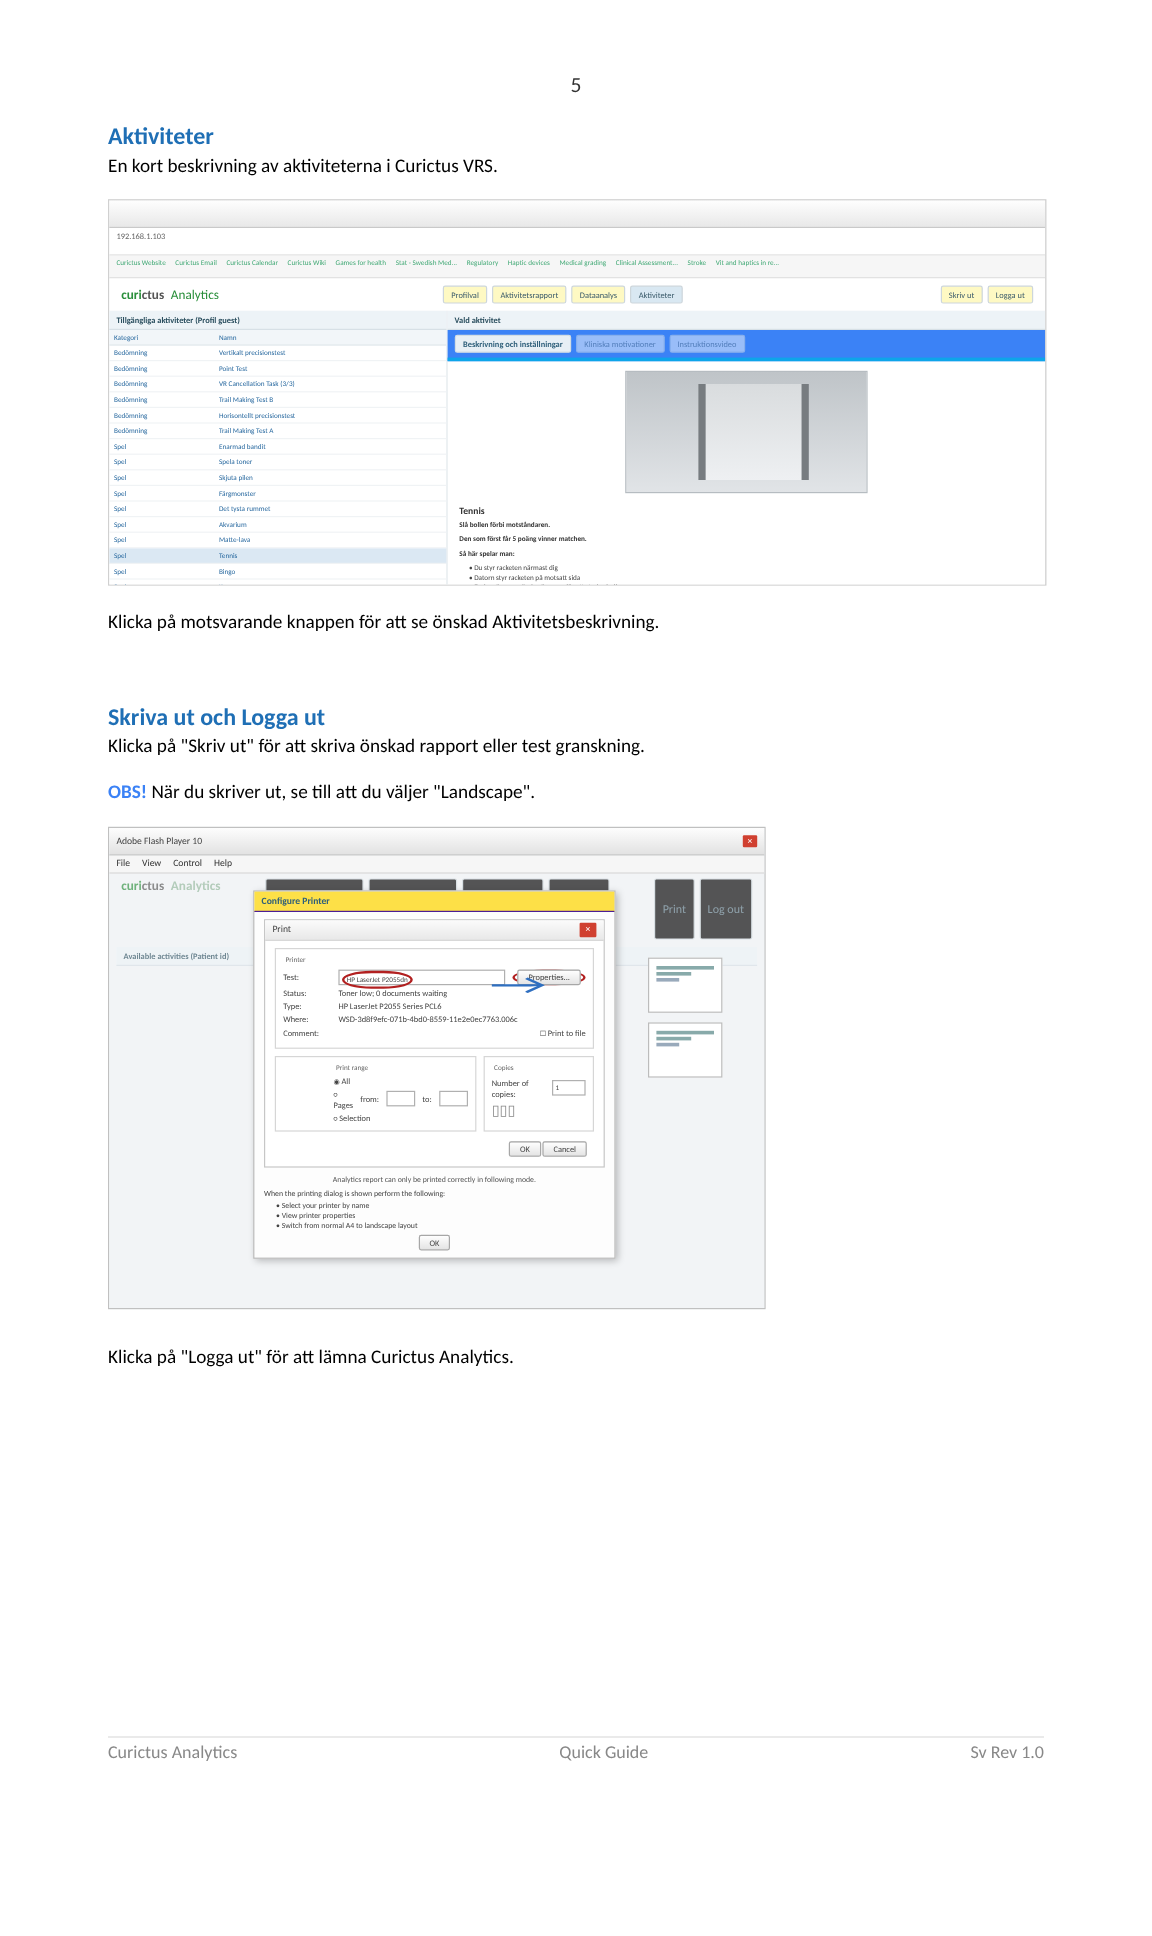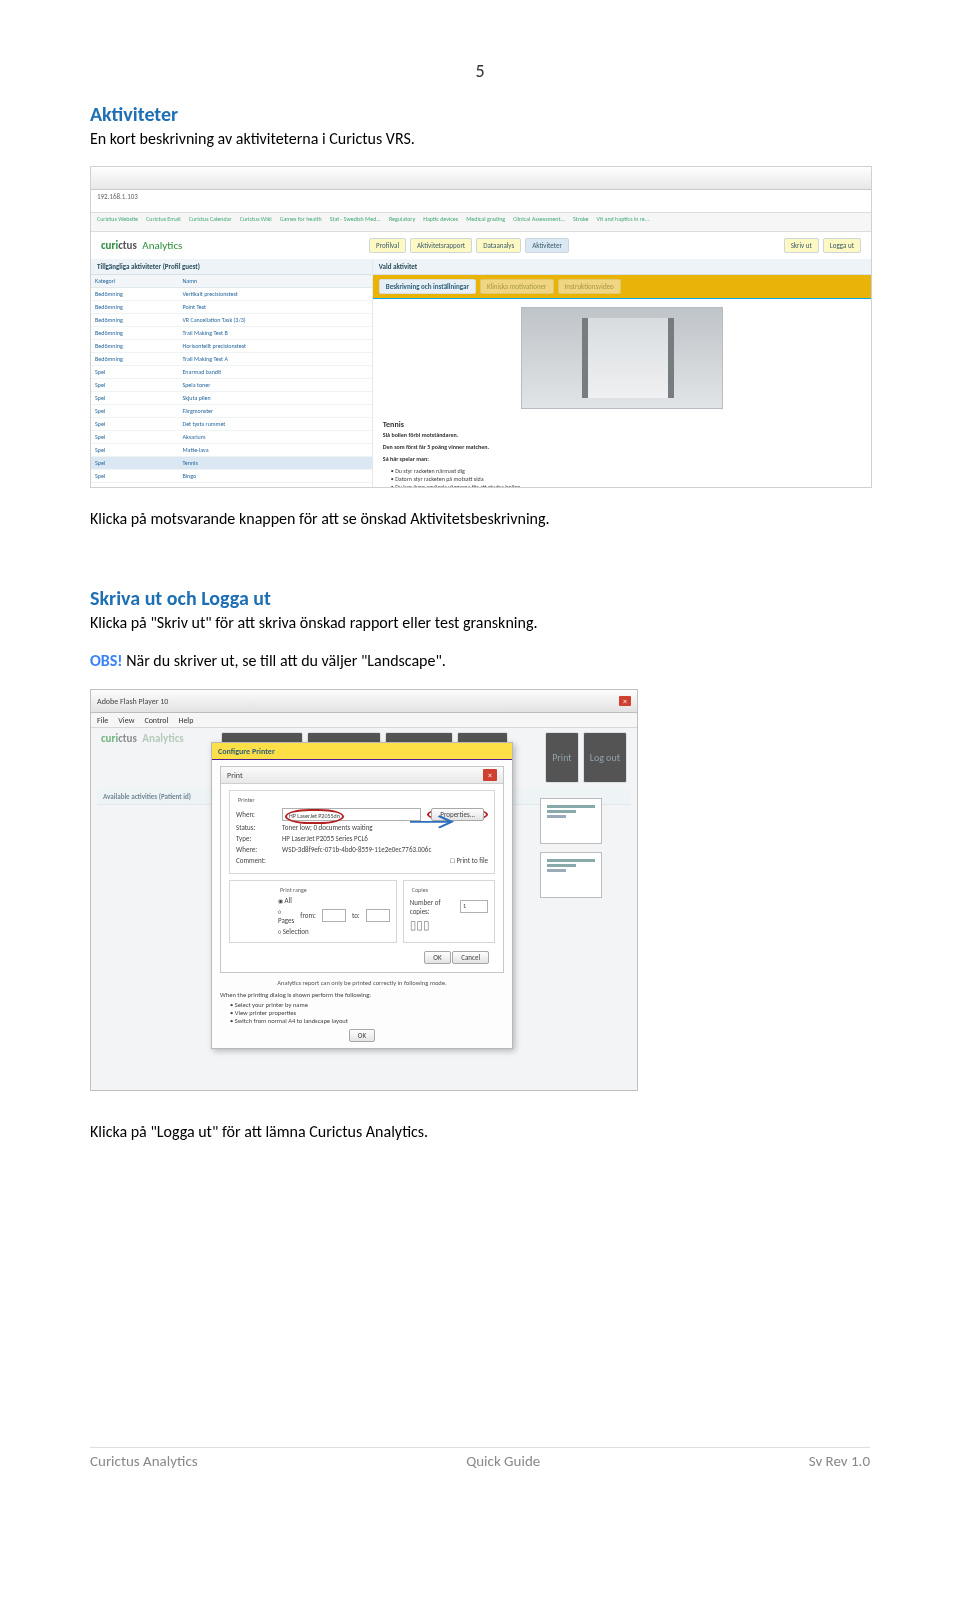--- a/index.html
+++ b/index.html
@@ -86,21 +86,21 @@
   .s1-left { width:36%; border-right:1px solid #e2e8ec; }
   .s1-panelhd { font-size:7px; font-weight:600; background:#edf3f7; padding:3px 6px; border-bottom:1px solid #d7e0e6; color:#2a4e5e; }
   .s1-table { font-size:6px; }
   .s1-th { display:flex; background:#f2f6f9; border-bottom:1px solid #e1e8ec; }
   .s1-th div, .s1-tr div { padding:2px 4px; }
   .s1-col1 { width:30%; color:#2a6aa0; }
   .s1-col2 { width:70%; color:#2a6aa0; }
   .s1-tr { display:flex; border-bottom:1px solid #f0f3f5; color:#555; }
   .s1-tr.sel { background:#dbe8f3; }
   .s1-right { flex:1; padding:0; }
-  .s1-subtabs { display:flex; font-size:7px; gap:4px; padding:4px 6px; background:#eab308; border-bottom:1px solid #0ea5e9; }
+  .s1-subtabs { display:flex; font-size:7px; gap:4px; padding:4px 6px; background:#3b82f6; border-bottom:3px solid #0ea5e9; }
   .s1-subtab { padding:2px 6px; border:1px solid #d3dde3; background:#f6f9fb; color:#6a7a83; border-radius:2px; }
   .s1-subtab.act { background:#e7eff5; color:#2e5f7a; font-weight:600; }
   .s1-preview { width:200px; height:100px; margin:8px auto 6px auto; background: linear-gradient(#bfc4c8,#e1e4e7); border:1px solid #b6bcc1; position:relative; }
   .s1-prev-inner { position:absolute; left:30%; top:10%; width:40%; height:80%; background: linear-gradient(#d9dcde,#eef0f2); border-left:6px solid #777c80; border-right:6px solid #777c80; }
   .s1-game-title { font-size:8px; font-weight:700; padding:4px 10px 2px 10px; color:#333; }
   .s1-game-sub { font-size:6px; font-weight:600; padding:0 10px 4px 10px; color:#333; }
   .s1-game-list { font-size:6px; padding:0 18px 4px 18px; color:#444; }
   .s1-game-list div::before { content:"• "; }
 
   
@@ -334,21 +334,21 @@
 
           <div class="s2-print">
             <div class="s2-print-title">
               <span>Print</span>
               <span class="s2-print-x">×</span>
             </div>
             <div class="s2-print-body">
               <div class="s2-grp">
                 <div class="s2-grp-l">Printer</div>
                 <div class="s2-row">
-                  <div class="s2-lbl">When:</div>
+                  <div class="s2-lbl">Test:</div>
                   <div class="s2-inpt"><span class="s2-circle-name">HP LaserJet P2055dn</span></div>
                   <span class="s2-circle-prop"><span class="s2-btn">Properties...</span></span>
                 </div>
                 <div class="s2-row">
                     <div class="s2-lbl">Status:</div>
                     <div>Toner low; 0 documents waiting</div>
                   </div>
                 <div class="s2-row">
                     <div class="s2-lbl">Type:</div>
                     <div>HP LaserJet P2055 Series PCL6</div>

